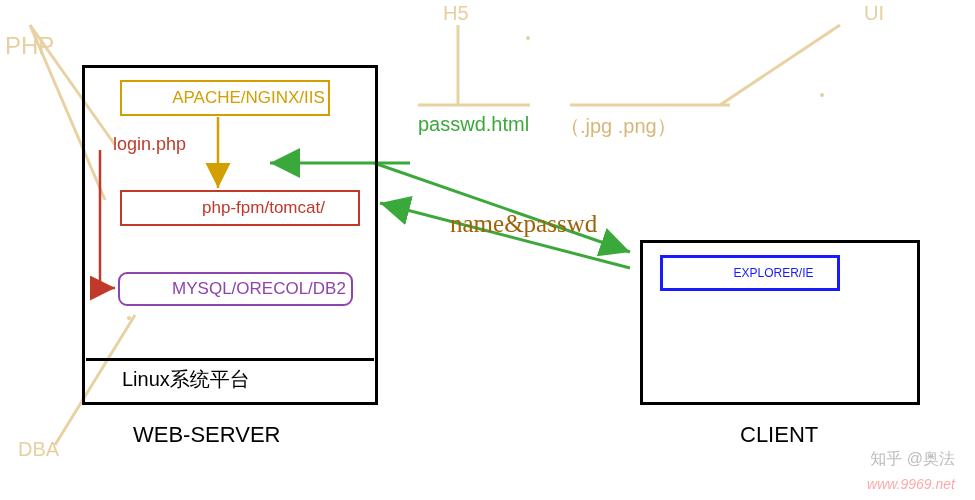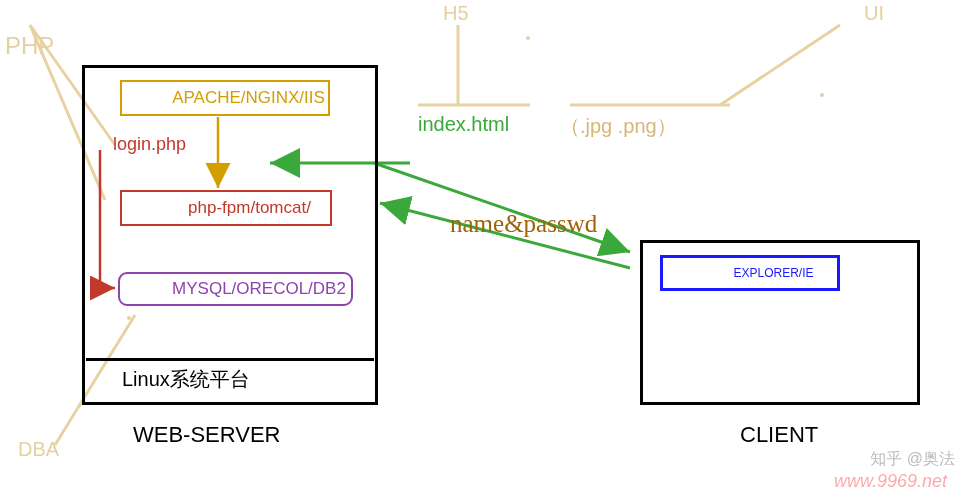--- a/index.html
+++ b/index.html
@@ -65,33 +65,33 @@
 <div class="abs tan" style="left:443px; top:2px; font-size:20px;">H5</div>
 <div class="abs tan" style="left:828px; top:2px; font-size:20px;margin-left:36px;">UI</div>
 <div class="abs tan" style="left:18px; top:438px; font-size:20px;">DBA</div>
 
 <div class="abs" style="left:82px; top:65px; width:296px; height:340px; border:3px solid #000;"></div>
 
 <div class="abs box" style="left:120px; top:80px; width:210px; height:36px; border-color:#d39e00; color:#d39e00; font-size:17px;">APACHE/NGINX/IIS</div>
 
 <div class="abs" style="left:113px; top:134px; color:#c0392b; font-size:18px;">login.php</div>
 
-<div class="abs box" style="left:120px; top:190px; width:212px; height:36px; border-color:#c0392b; color:#c0392b; font-size:17px;">php-fpm/tomcat/</div>
+<div class="abs box" style="left:120px; top:190px; width:240px; height:36px; border-color:#c0392b; color:#c0392b; font-size:17px;">php-fpm/tomcat/</div>
 
 <div class="abs box" style="left:118px; top:272px; width:235px; height:34px; border-color:#8e44ad; color:#8e44ad; font-size:17px;border-radius:9px;">MYSQL/ORECOL/DB2</div>
 
 <div class="abs" style="left:86px; top:358px; width:288px; height:42px; border-top:3px solid #000;"></div>
 <div class="abs" style="left:122px; top:366px; font-size:20px; color:#000;">Linux系统平台</div>
 
 <div class="abs" style="left:105px; top:422px; font-size:22px; color:#000;margin-left:28px;">WEB-SERVER</div>
 
 <div class="abs" style="left:640px; top:240px; width:280px; height:165px; border:3px solid #000;"></div>
 
 <div class="abs box" style="left:660px; top:255px; width:180px; height:36px; border:3px solid #1a1aff; color:#1a1aff; font-size:12px;">EXPLORER/IE</div>
 
 <div class="abs" style="left:740px; top:422px; font-size:22px; color:#000;">CLIENT</div>
 
-<div class="abs" style="left:418px; top:113px; font-size:20px; color:#3aa83a;">index.html</div>
+<div class="abs" style="left:418px; top:113px; font-size:20px; color:#3aa83a;">passwd.html</div>
 <div class="abs" style="left:560px; top:113px; font-size:20px; color:#d6b77a;">（.jpg .png）</div>
 <div class="abs" style="left:450px; top:210px; font-size:25px; color:#a16207;font-family:Liberation Serif, serif;">name&amp;passwd</div>
 
 <div class="abs" style="right:20px; bottom:30px; font-size:16px; color:rgba(120,120,120,0.5);">知乎 @奥法</div>
-<div class="abs" style="right:28px; bottom:8px; font-size:18px; color:rgba(255,0,0,0.35); font-style:italic;">www.9969.net</div>
+<div class="abs" style="right:20px; bottom:8px; font-size:14px; color:rgba(255,0,0,0.35); font-style:italic;">www.9969.net</div>
 
 </body></html>

